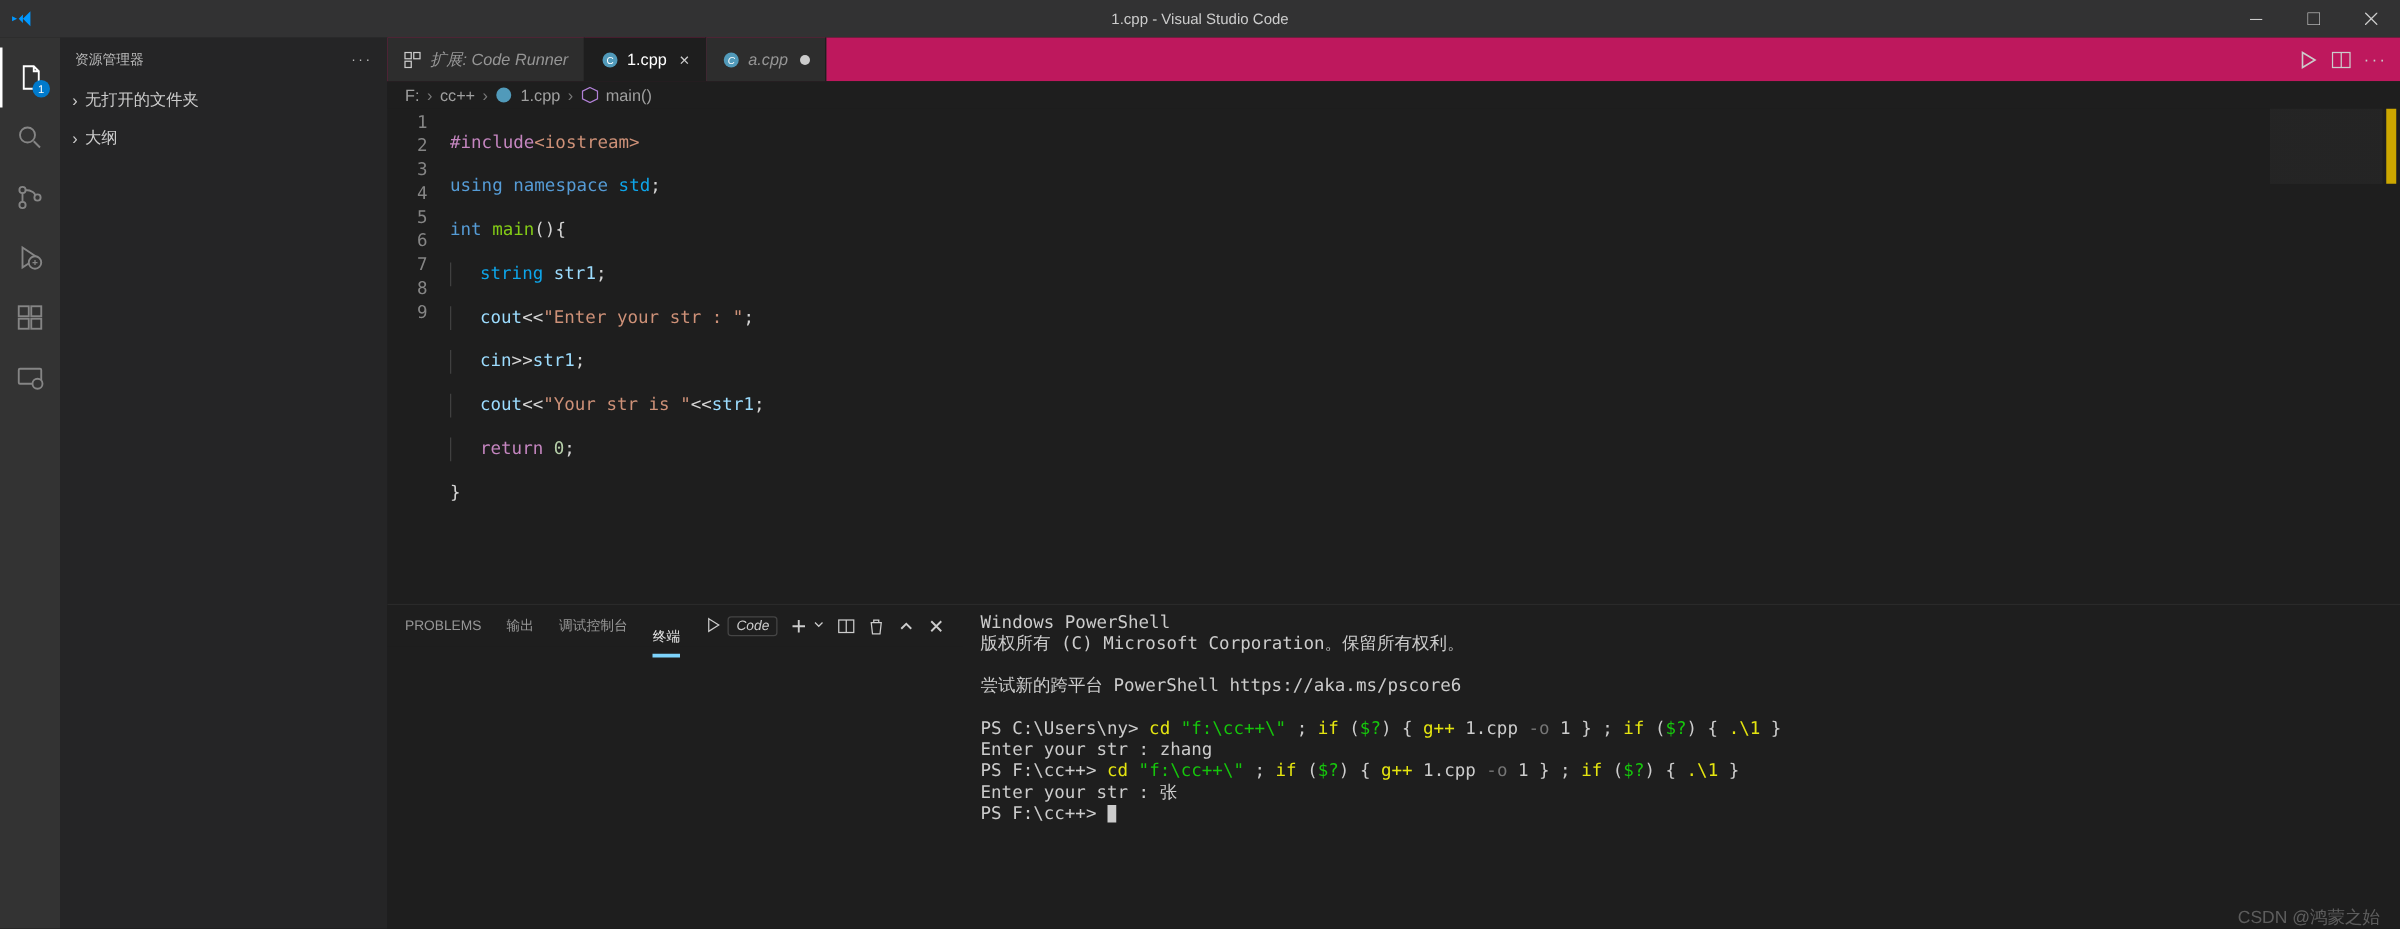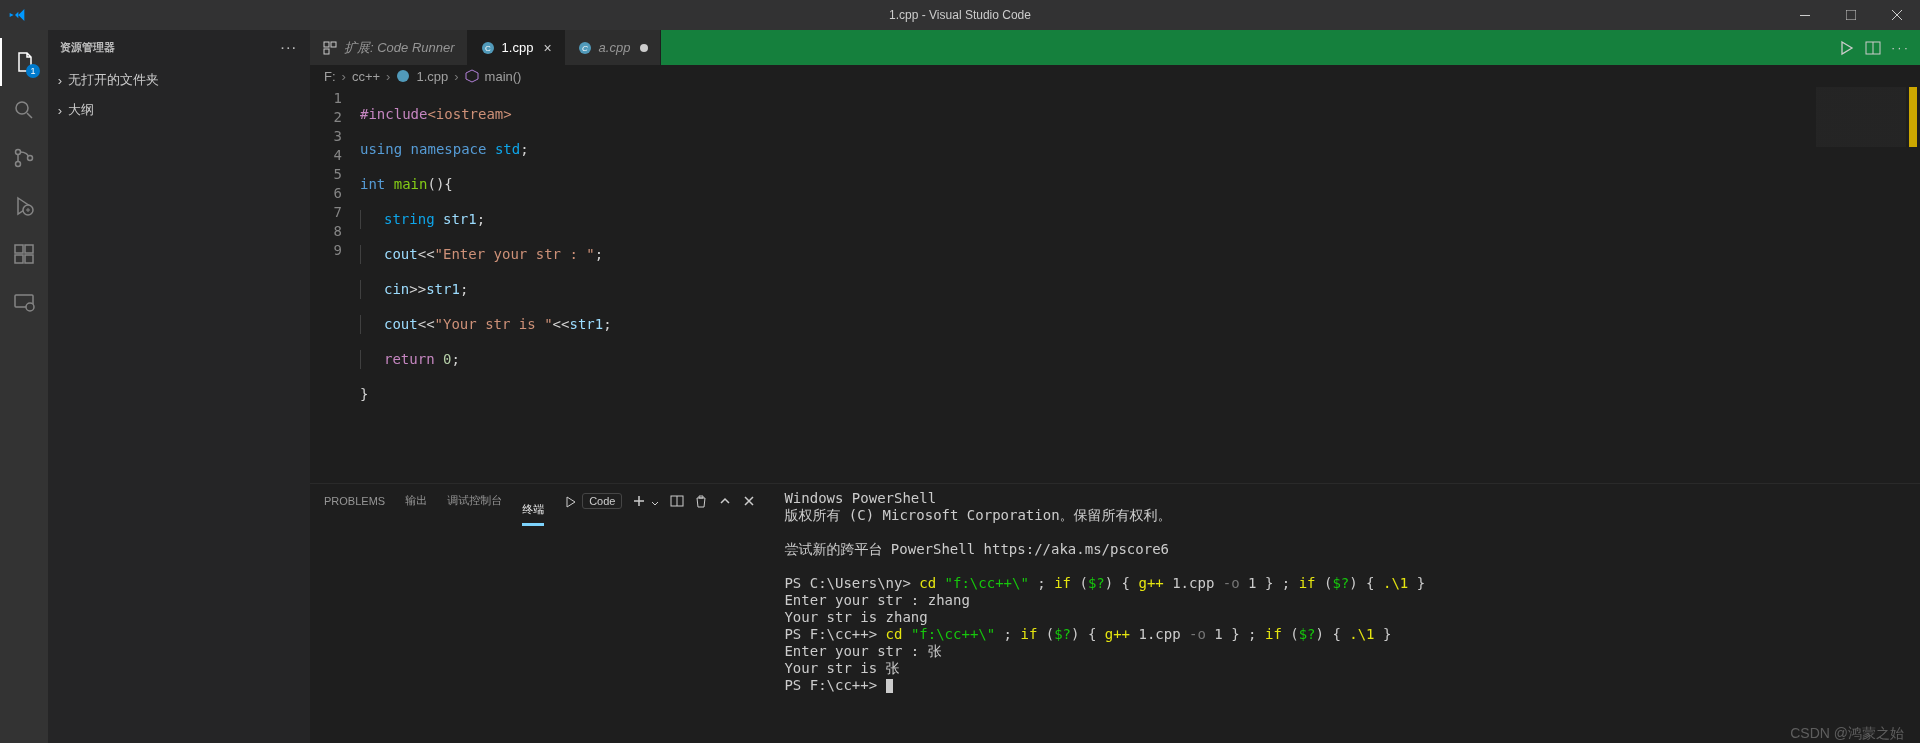--- a/index.html
+++ b/index.html
@@ -52,34 +52,34 @@
 }
 .sidebar {
   width: 262px;
   background: #252526;
   display: flex; flex-direction: column;
 }
 .sidebar-header {
   height: 35px;
   display: flex; align-items: center; justify-content: space-between;
   padding: 0 12px;
-  color: #bbbbbb; font-size: 11px; font-weight: bold;
+  color: #bbbbbb; font-size: 11px;
 }
 .sidebar-section {
   padding: 4px 0;
   color: #cccccc; font-size: 13px;
 }
 .sidebar-section .section-title {
   display: flex; align-items: center;
   padding: 2px 4px;
   cursor: pointer;
 }
 .sidebar-section .chev { width: 16px; text-align: center; color: #cccccc; }
 .editor-area { flex: 1; display: flex; flex-direction: column; background: #1e1e1e; position: relative; }
-.tabs { height: 35px; background: #15803d; display: flex; }
+.tabs { height: 35px; background: #be185d; display: flex; }
 .tab {
   display: flex; align-items: center; gap: 6px;
   padding: 0 12px;
   background: #2d2d2d;
   color: #969696;
   border-right: 1px solid #1e1e1e;
   cursor: pointer;
   font-size: 13px;
   font-style: italic;
 }
@@ -118,21 +118,21 @@
 .p { color: #d4d4d4; }
 .minimap { position: absolute; right: 14px; top: 0; width: 90px; height: 100px; opacity: 0.3; background: linear-gradient(#333 0 60px, transparent 60px); }
 .overview-ruler { position: absolute; right: 0; top: 0; width: 14px; height: 100%; }
 .overview-ruler .mark { position: absolute; right: 3px; width: 8px; background: #cca700; height: 60px; top: 0; }
 
 .panel { height: 260px; background: #1e1e1e; border-top: 1px solid #2a2a2a; display: flex; flex-direction: row; }
 .panel-tabs { height: 33px; display: flex; align-items: center; padding: 0 14px; gap: 20px; background: #1e1e1e; }
 .panel-tab { font-size: 11px; color: #969696; cursor: pointer; padding: 6px 0; }
 .panel-tab.active { color: #e7e7e7; border-bottom: 3px solid #7dd3fc; margin-top: 20px; }
 .panel-actions { margin-left: auto; display: flex; align-items: center; gap: 10px; color: #cccccc; }
-.panel-actions .pa { cursor: pointer; display: flex; align-items: flex-end; gap: 4px; }
+.panel-actions .pa { cursor: pointer; display: flex; align-items: flex-start; gap: 4px; font-style: italic; }
 .launch-label { border: 1px solid #454545; padding: 1px 6px; border-radius: 3px; font-size: 11px; }
 .terminal {
   flex: 1; padding: 6px 14px;
   font-family: Consolas, monospace;
   font-size: 14px;
   color: #cccccc;
   line-height: 17px;
   overflow: hidden;
 }
 .ty { color: #e5e510; }
@@ -379,23 +379,21 @@
         </div>
       </div>
       <div class="terminal">
 <div>Windows PowerShell</div>
 <div>版权所有 (C) Microsoft Corporation。保留所有权利。</div>
 <div>&nbsp;</div>
 <div>尝试新的跨平台 PowerShell https://aka.ms/pscore6</div>
 <div>&nbsp;</div>
 <div><span>PS C:\Users\ny&gt; </span><span class="ty">cd</span><span class="tg"> "f:\cc++\"</span><span> ; </span><span class="ty">if</span><span> (</span><span class="tg">$?</span><span>) { </span><span class="ty">g++</span><span> 1.cpp </span><span class="tgr">-o</span><span> 1 } ; </span><span class="ty">if</span><span> (</span><span class="tg">$?</span><span>) { </span><span class="ty">.\1</span><span> }</span></div>
 <div>Enter your str : zhang</div>
-<div>Your str is zhang</div>
 <div><span>PS F:\cc++&gt; </span><span class="ty">cd</span><span class="tg"> "f:\cc++\"</span><span> ; </span><span class="ty">if</span><span> (</span><span class="tg">$?</span><span>) { </span><span class="ty">g++</span><span> 1.cpp </span><span class="tgr">-o</span><span> 1 } ; </span><span class="ty">if</span><span> (</span><span class="tg">$?</span><span>) { </span><span class="ty">.\1</span><span> }</span></div>
 <div>Enter your str : 张</div>
-<div>Your str is 张</div>
 <div><span>PS F:\cc++&gt; </span><span class="cursor"></span></div>
       </div>
     </div>
   </div>
 </div>
 
 <div class="watermark">CSDN @鸿蒙之始</div>
 
 </body></html>

